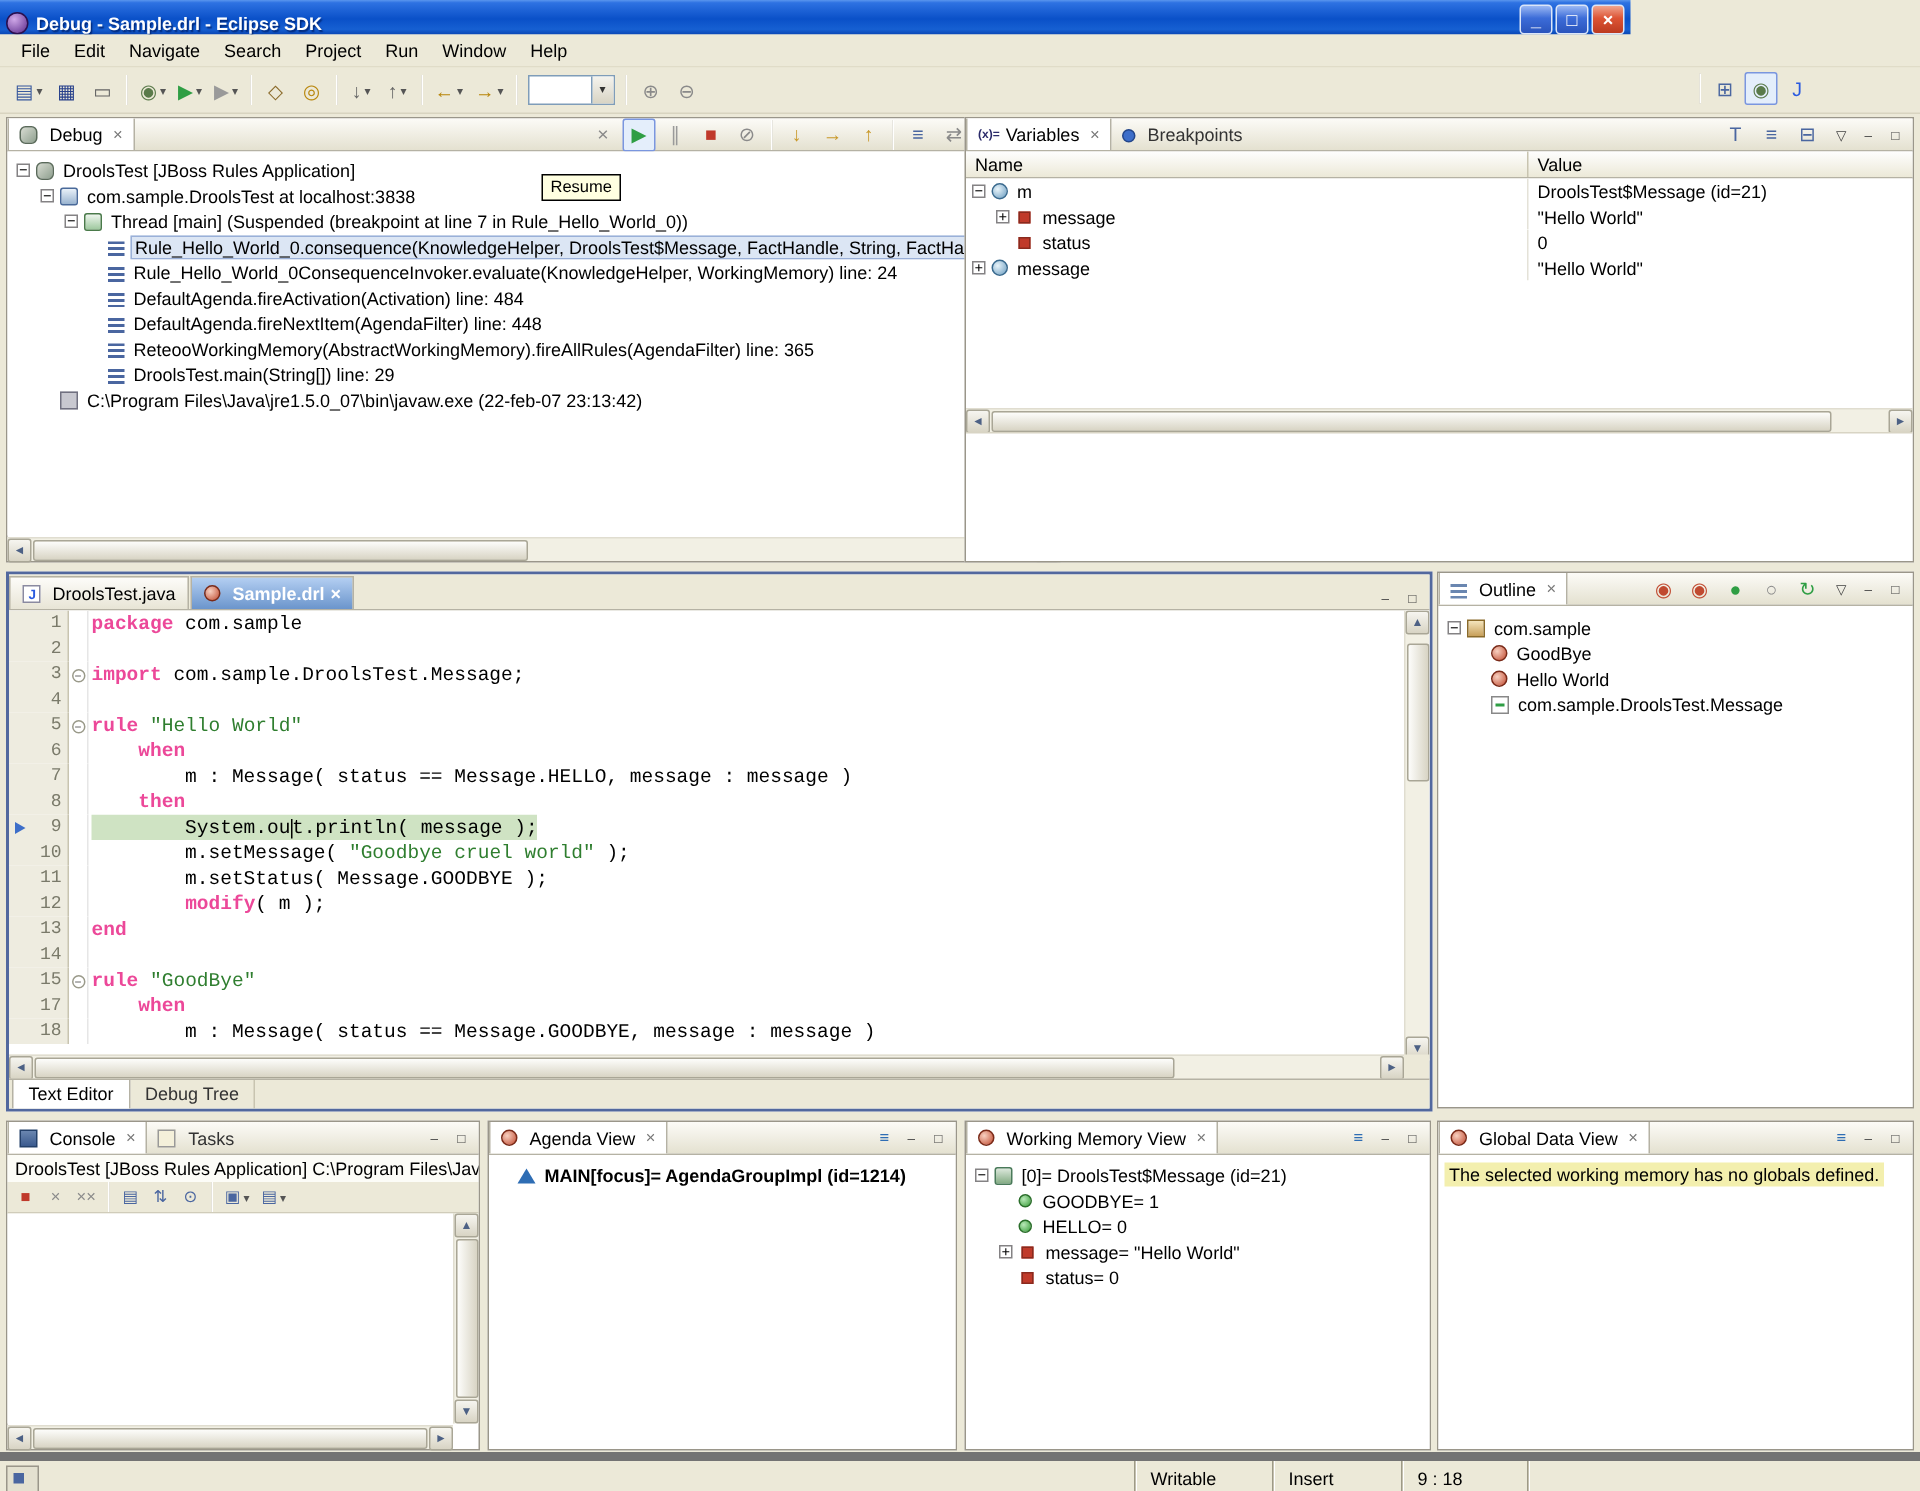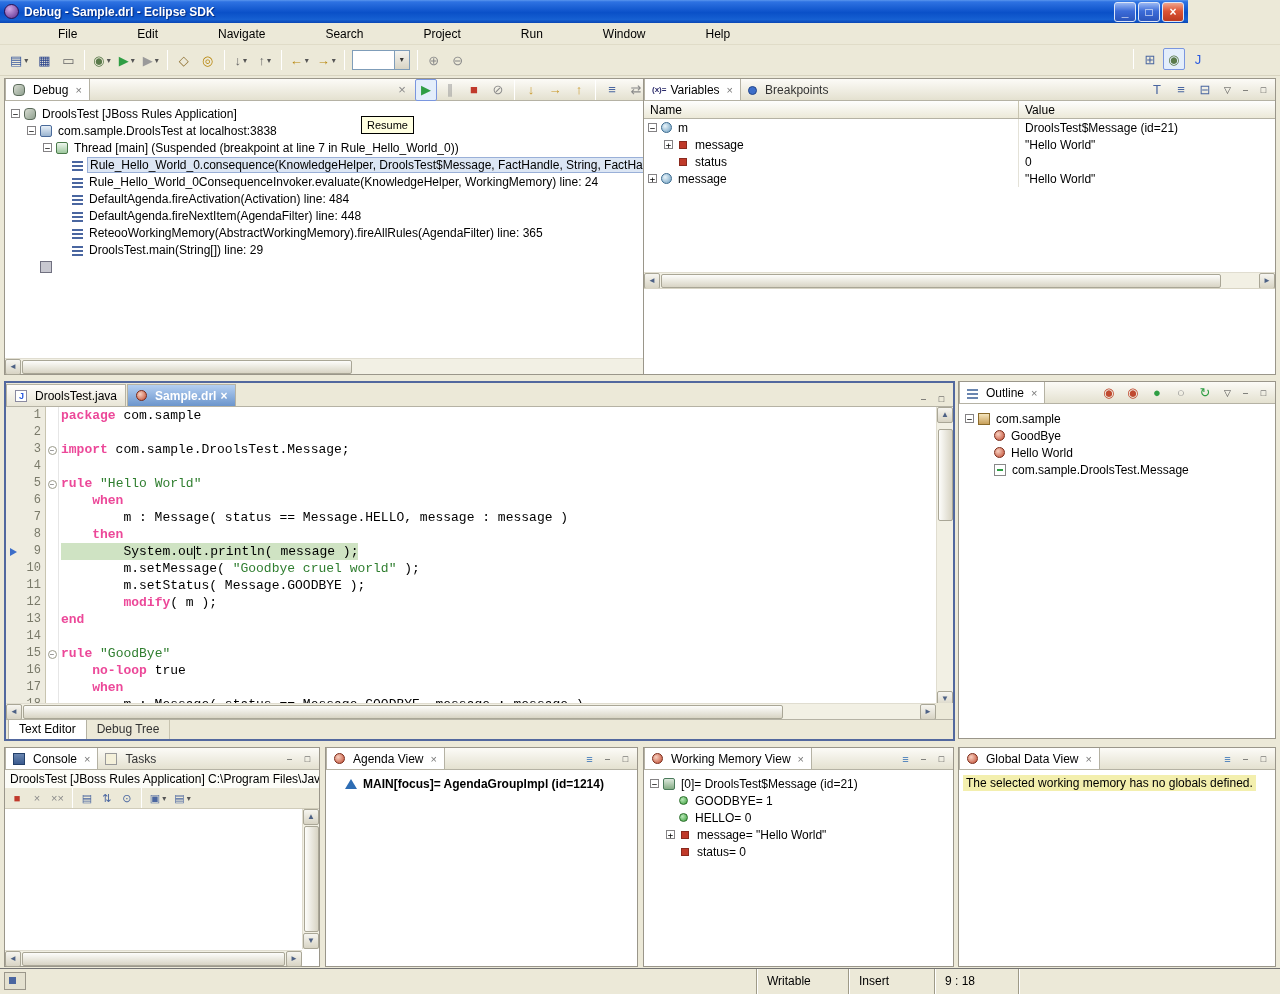--- a/index.html
+++ b/index.html
@@ -2,36 +2,36 @@
 <html style="--kw: #7f1616; --str: #2f7e2f; --current-line-bg: #cfe3c3; --selection-bg: #dce6f4; --selection-border: #9ab0d8; --global-row-bg: #f3efae; --tooltip-bg: #ffffe1; --titlebar-start: #2E72E2; --titlebar-end: #0A46B4; --ui-bg: #ece9d8;"><head>
 <meta charset="utf-8">
 <title>Debug - Sample.drl - Eclipse SDK</title>
 <style>
   * { margin:0; padding:0; box-sizing:border-box; }
   html,body { width:1280px; height:994px; overflow:hidden; }
   body { font-family:"Liberation Sans", sans-serif; font-size:12px; background:#ece9d8; }
   #app { position:relative; width:1280px; height:994px; background:#ece9d8; overflow:hidden; }
 
   
-  .titlebar { position:absolute; left:0; top:0; width:1188px; height:23px;
+  .titlebar { position:absolute; left:0; top:0; width:1087px; height:23px;
     background:linear-gradient(180deg,#5A96EE 0%,#2E72E2 8%,#0A50C8 55%,#1660D2 85%,#0A46B4 100%);
-    display:flex; align-items:center; padding:0 4px; }
+    display:flex; align-items:flex-end; padding:0 4px; }
   .app-icon { width:15px; height:15px; border-radius:50%;
     background:radial-gradient(circle at 35% 30%,#cfa8e8,#5a2a8a); border:1px solid #2a1050; margin-right:5px; flex:none; }
   .wtitle { color:#fff; font-weight:bold; font-size:12px; text-shadow:1px 1px 1px #00287a; white-space:nowrap; }
   .winbtns { margin-left:auto; display:flex; gap:2px; }
   .wbtn { width:22px; height:20px; border-radius:3px; border:1px solid #dce6f8; color:#fff; font-weight:bold;
     font-size:12px; line-height:18px; text-align:center;
     background:linear-gradient(180deg,#9ab8f4,#3c6cd8 45%,#2a54bc); }
   .wbtn.close { background:linear-gradient(180deg,#f0a58e,#dd5435 45%,#bc3a20); }
 
   
   .menubar { position:absolute; left:0; top:23px; width:1280px; height:22px; background:#ece9d8;
     display:flex; align-items:center; padding-left:6px; border-bottom:1px solid #e0dcc8; }
-  .menu-item { padding:3px 8px; color:#000;margin-left:44px; }
+  .menu-item { padding:3px 8px; color:#000; }
   .toolbar { position:absolute; left:0; top:45px; width:1280px; height:31px; background:#ece9d8;
     display:flex; align-items:center; padding-left:6px; border-bottom:1px solid #d8d4c0; }
   .tbtn { height:22px; min-width:22px; display:inline-flex; align-items:center; justify-content:center;
     padding:0 2px; margin:0 1px; border:1px solid transparent; border-radius:2px; }
   .tbtn.pressed { background:#e4eefb; border-color:#7a96df; }
   .tbtn .glyph { font-size:13px; line-height:13px; }
   .tbtn .dd { font-size:8px; color:#555; margin-left:2px; }
   .tsep { width:1px; height:20px; background:#a8a48f; border-right:1px solid #fff; margin:0 4px; }
   .tcombo { width:58px; height:20px; background:#fff; border:1px solid #7f9db9; display:inline-flex; align-items:center; margin:0 3px; }
   .tcombo .val { flex:1; padding-left:4px; font-size:11px; }
@@ -136,21 +136,21 @@
   .tooltip { position:absolute; background:#ffffe1; border:1px solid #000; font-size:11px; padding:2px 5px; z-index:50; white-space:nowrap; }
 
   
   .console-label { height:18px; padding:2px 5px; font-size:12px; white-space:nowrap; overflow:hidden; background:#fcfcf7; }
   .mini-toolbar { height:21px; background:#ece9d8; border-bottom:1px solid #d0ccba; display:flex; align-items:center; padding-left:2px; }
   .mini-toolbar .tbtn { height:18px; min-width:18px; }
   .mini-toolbar .glyph { font-size:11px; }
 
   
   .statusbar { position:absolute; left:0; top:968px; width:1280px; height:26px; background:#ece9d8;
-    border-top:1px solid #737373; display:flex; align-items:stretch; font-size:12px; }
+    border-top:6px solid #737373; display:flex; align-items:stretch; font-size:12px; }
   .grip { width:22px; height:18px; margin:3px 4px; border:1px solid #9a968a; background:#e4e1d0; position:relative; }
   .grip::after { content:""; position:absolute; left:4px; top:4px; width:7px; height:7px; background:#4a66a0; }
   .scell { border-left:1px solid #9e9a87; box-shadow:inset 1px 0 0 #fff; padding:5px 10px; white-space:nowrap; }
 </style>
 </head>
 <body>
 
 <div id="app">
 
   <div class="titlebar">
@@ -344,20 +344,21 @@
           <span class="tlabel">ReteooWorkingMemory(AbstractWorkingMemory).fireAllRules(AgendaFilter) line: 365</span>
         </div>
         <div class="trow" style="padding-left: 54px;">
           <span class="exp-sp"></span>
           <span class="ic ic-stack-frame"></span>
           <span class="tlabel">DroolsTest.main(String[]) line: 29</span>
         </div>
         <div class="trow" style="padding-left: 22px;">
           <span class="exp-sp"></span>
           <span class="ic ic-process"></span>
+          <span class="tlabel">C:\Program Files\Java\jre1.5.0_07\bin\javaw.exe (22-feb-07 23:13:42)</span>
         </div>
       </div>
     <div class="tooltip" style="left:356px;top:37px">Resume</div>
     <div class="sb-h" style="left:0;right:0;bottom:0">
       <span class="sbtn">◄</span>
       <span class="sth-h" style="width:330px"></span>
       <span style="flex:1"></span>
       <span class="sbtn">►</span>
     </div>
   </div>
@@ -463,21 +464,20 @@
           <div class="cline"><span class="c-annot"></span><span class="c-num">6</span><span class="c-fold"></span><span class="c-text"><span class="c-bg"><span class="tok-pl">    </span><span class="tok-kw">when</span></span></span></div>
           <div class="cline"><span class="c-annot"></span><span class="c-num">7</span><span class="c-fold"></span><span class="c-text"><span class="c-bg"><span class="tok-pl">        m : Message( status == Message.HELLO, message : message )</span></span></span></div>
           <div class="cline"><span class="c-annot"></span><span class="c-num">8</span><span class="c-fold"></span><span class="c-text"><span class="c-bg"><span class="tok-pl">    </span><span class="tok-kw">then</span></span></span></div>
           <div class="cline"><span class="c-annot"><span class="ip-arrow"></span></span><span class="c-num">9</span><span class="c-fold"></span><span class="c-text"><span class="c-bg curbg"><span class="tok-pl">        System.ou</span><span class="tok-caret"></span><span class="tok-pl">t.println( message );</span></span></span></div>
           <div class="cline"><span class="c-annot"></span><span class="c-num">10</span><span class="c-fold"></span><span class="c-text"><span class="c-bg"><span class="tok-pl">        m.setMessage( </span><span class="tok-str">"Goodbye cruel world"</span><span class="tok-pl"> );</span></span></span></div>
           <div class="cline"><span class="c-annot"></span><span class="c-num">11</span><span class="c-fold"></span><span class="c-text"><span class="c-bg"><span class="tok-pl">        m.setStatus( Message.GOODBYE );</span></span></span></div>
           <div class="cline"><span class="c-annot"></span><span class="c-num">12</span><span class="c-fold"></span><span class="c-text"><span class="c-bg"><span class="tok-pl">        </span><span class="tok-kw">modify</span><span class="tok-pl">( m );</span></span></span></div>
           <div class="cline"><span class="c-annot"></span><span class="c-num">13</span><span class="c-fold"></span><span class="c-text"><span class="c-bg"><span class="tok-kw">end</span></span></span></div>
           <div class="cline"><span class="c-annot"></span><span class="c-num">14</span><span class="c-fold"></span><span class="c-text"><span class="c-bg"></span></span></div>
           <div class="cline"><span class="c-annot"></span><span class="c-num">15</span><span class="c-fold"><span class="fold-minus">−</span></span><span class="c-text"><span class="c-bg"><span class="tok-kw">rule</span><span class="tok-pl"> </span><span class="tok-str">"GoodBye"</span></span></span></div>
-          <div class="cline"><span class="c-annot"></span><span class="c-num">16</span><span class="c-fold"></span><span class="c-text"><span class="c-bg"><span class="tok-pl">    </span><span class="tok-kw">no-loop</span><span class="tok-pl"> true</span></span></span></div>
           <div class="cline"><span class="c-annot"></span><span class="c-num">17</span><span class="c-fold"></span><span class="c-text"><span class="c-bg"><span class="tok-pl">    </span><span class="tok-kw">when</span></span></span></div>
           <div class="cline"><span class="c-annot"></span><span class="c-num">18</span><span class="c-fold"></span><span class="c-text"><span class="c-bg"><span class="tok-pl">        m : Message( status == Message.GOODBYE, message : message )</span></span></span></div>
         </div>
       <div class="sb-v" style="position:relative;height:300px">
         <span class="sbtn">▲</span>
         <span class="sth-v" style="height:92px;margin-top:6px"></span>
         <span style="flex:1"></span>
         <span class="sbtn">▼</span>
       </div>
     </div>

